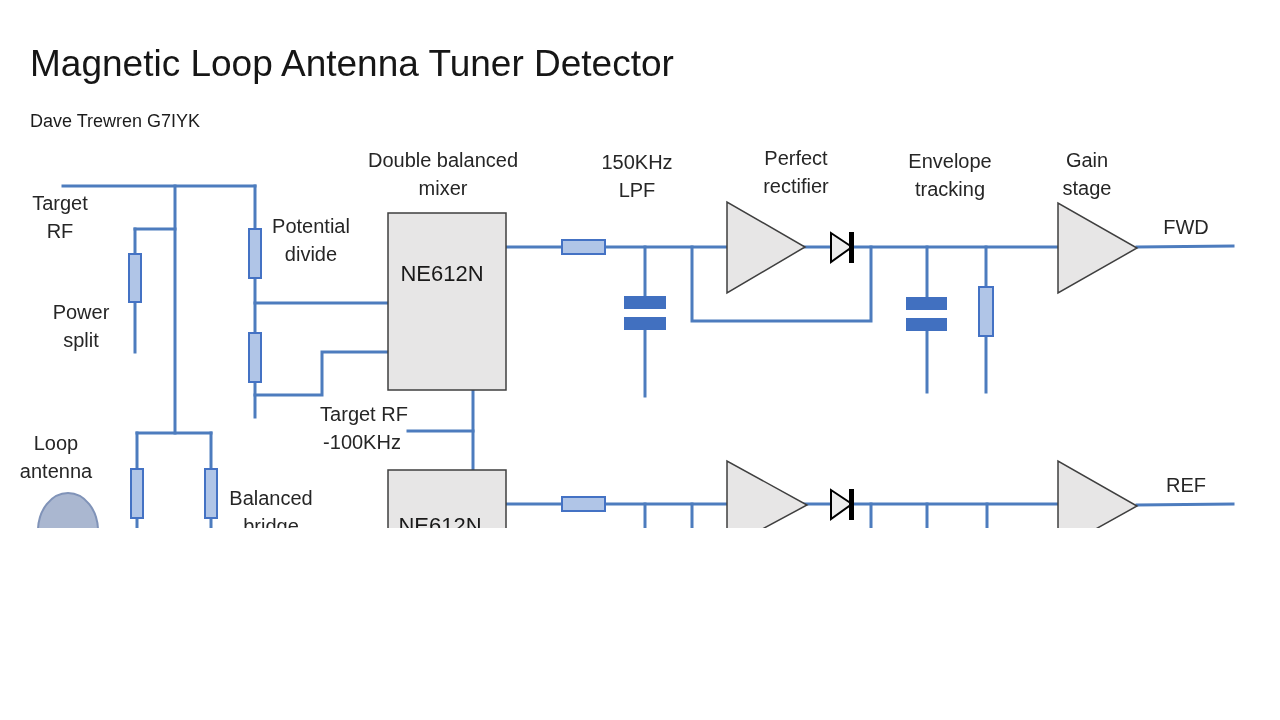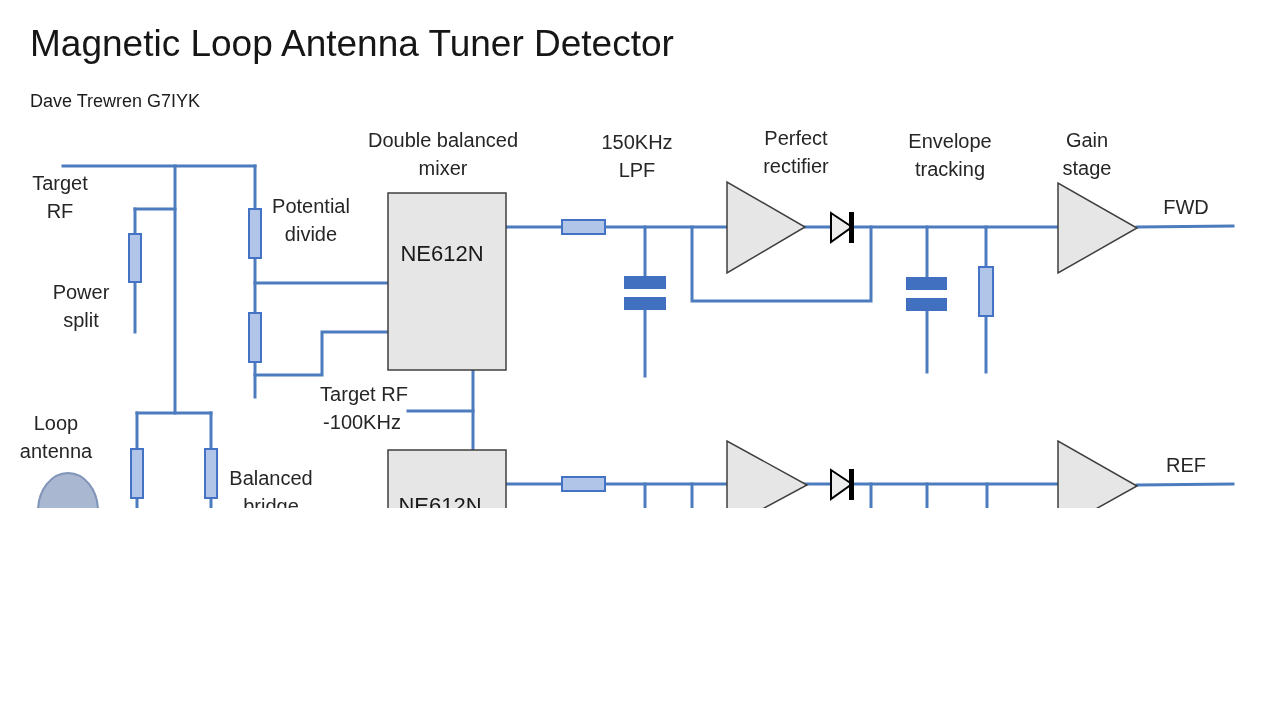--- a/index.html
+++ b/index.html
@@ -1,16 +1,16 @@
 <!DOCTYPE html>
 <html style="--wire: #4d7cbe; --component-fill: #b0c5e7; --component-stroke: #4472c4; --capacitor: #4170c0; --block-fill: #e7e6e6; --block-stroke: #3f3f3f; --antenna-fill: #aab7d0; --antenna-stroke: #8093b8; --text: #262626;"><head>
 <meta charset="utf-8">
 <style>
   html,body{margin:0;padding:0;background:#ffffff;}
-  .page{position:relative;width:1280px;height:508px;background:#fff;overflow:hidden;}
+  .page{position:relative;width:1280px;height:508px;background:#fff;overflow:hidden;margin-top:20px;}
   svg{display:block;}
   text{font-family:"Liberation Sans", sans-serif;fill:var(--text,#262626);}
   .title-text{font-size:37px;fill:#161616;}
   .author-text{font-size:18px;fill:#1c1c1c;}
   .lbl{font-size:20px;text-anchor:middle;}
   .chip{font-size:22px;text-anchor:middle;fill:#1a1a1a;}
   .wire{stroke:var(--wire,#4d7cbe);stroke-width:3;fill:none;stroke-linecap:square;}
   .res{fill:var(--component-fill,#b4c7e7);stroke:var(--component-stroke,#4472c4);stroke-width:2;}
   .cap{fill:var(--capacitor,#4472c4);stroke:none;}
   .block{fill:var(--block-fill,#e7e6e6);stroke:var(--block-stroke,#3f3f3f);stroke-width:1.5;}

